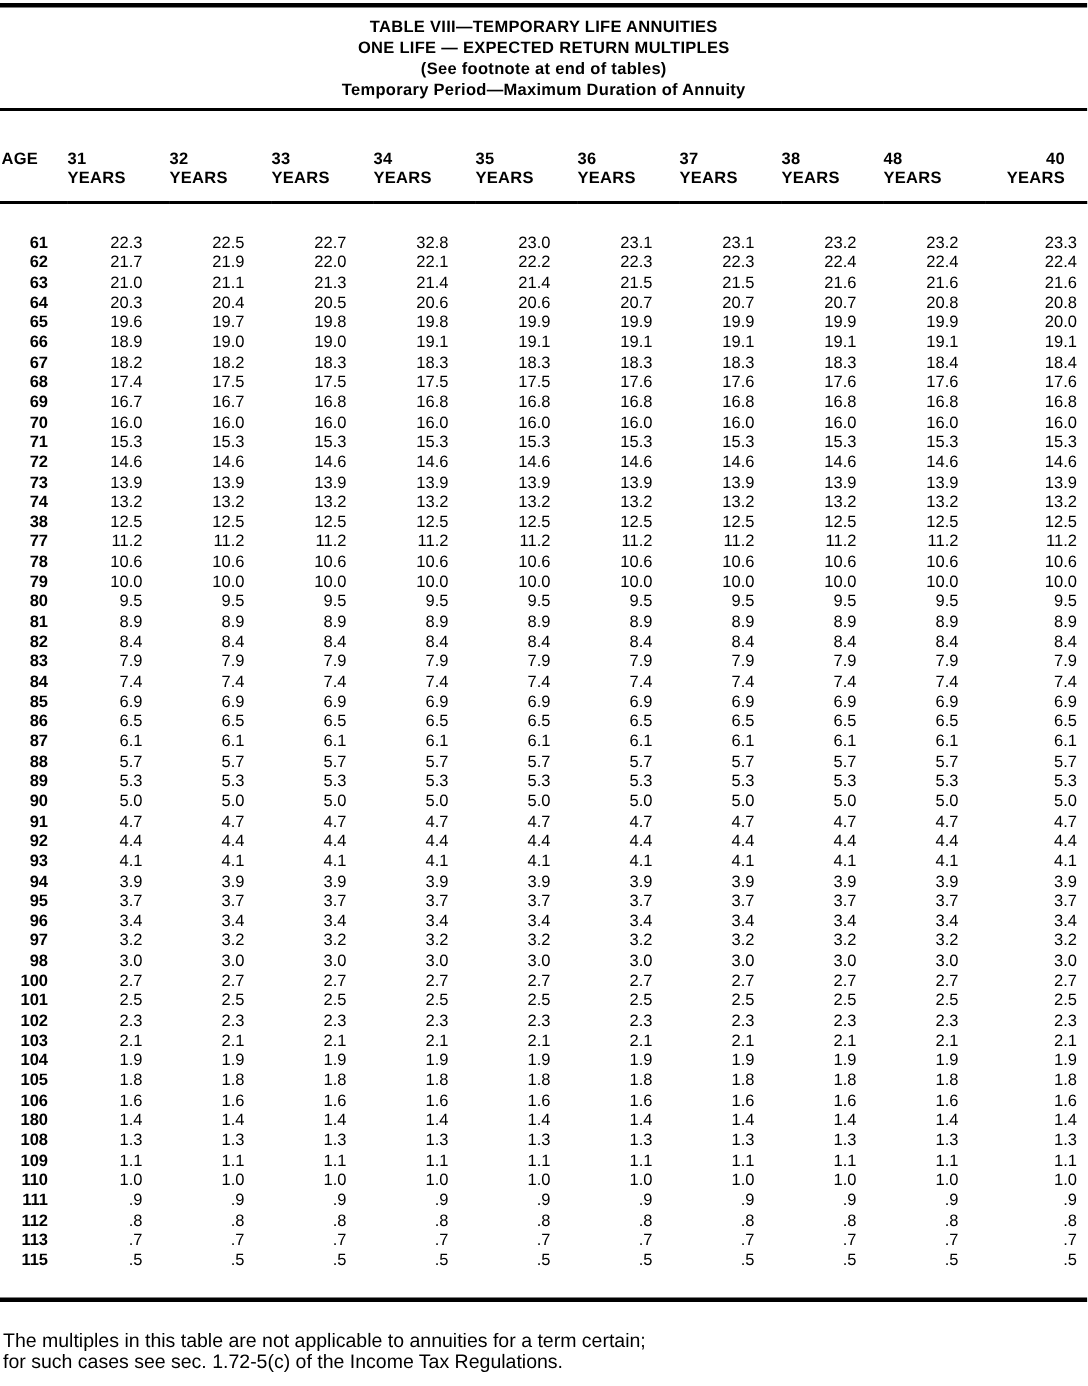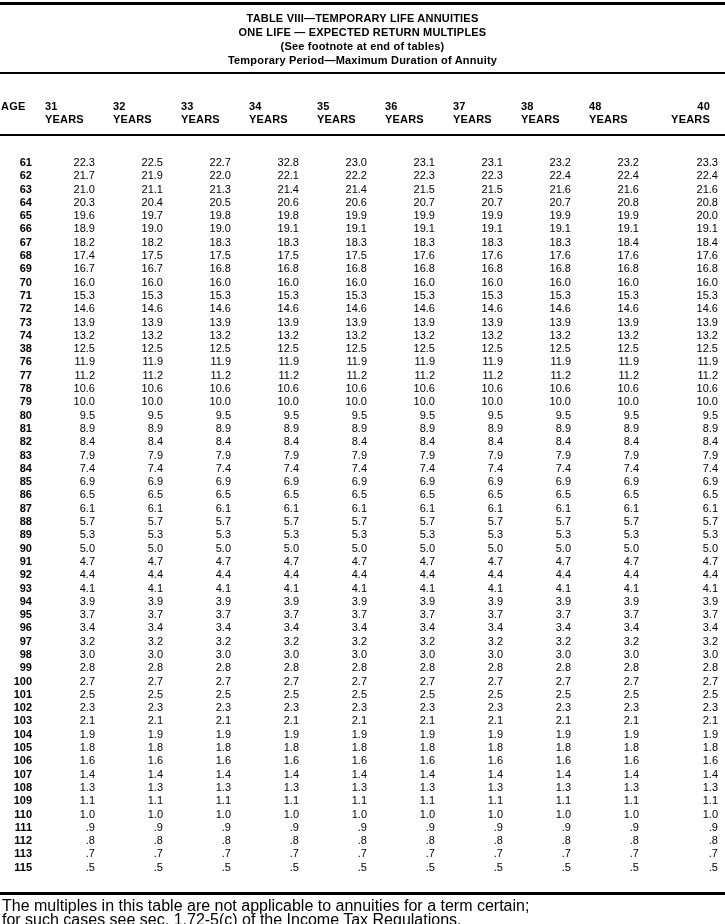--- a/index.html
+++ b/index.html
@@ -77,23 +77,23 @@
   tbody td:last-child {
     padding-right: 7px;
   }
   tbody tr:first-child td {
     padding-top: 20px;
   }
 
   #bottom-spacer { height: 18px; }
 
   #footnote {
-    margin-top: 4px;
+    margin-top: 19px;
     padding-left: 2px;
-    font-size: 16px;
+    font-size: 13px;
     line-height: 13.5px;
   }
 </style>
 </head>
 <body>
 
 <div id="page">
 
   <div id="top-rule" class="rule rule-thick"></div>
 
@@ -355,33 +355,20 @@
           <td>12.5</td>
           <td>12.5</td>
           <td>12.5</td>
           <td>12.5</td>
           <td>12.5</td>
           <td>12.5</td>
           <td>12.5</td>
           <td>12.5</td>
         </tr>
         <tr>
-          <td class="age">76</td>
-          <td>11.9</td>
-          <td>11.9</td>
-          <td>11.9</td>
-          <td>11.9</td>
-          <td>11.9</td>
-          <td>11.9</td>
-          <td>11.9</td>
-          <td>11.9</td>
-          <td>11.9</td>
-          <td>11.9</td>
-        </tr>
-        <tr>
           <td class="age">77</td>
           <td>11.2</td>
           <td>11.2</td>
           <td>11.2</td>
           <td>11.2</td>
           <td>11.2</td>
           <td>11.2</td>
           <td>11.2</td>
           <td>11.2</td>
           <td>11.2</td>
@@ -654,33 +641,20 @@
           <td>3.0</td>
           <td>3.0</td>
           <td>3.0</td>
           <td>3.0</td>
           <td>3.0</td>
           <td>3.0</td>
           <td>3.0</td>
           <td>3.0</td>
         </tr>
         <tr>
-          <td class="age">99</td>
-          <td>2.8</td>
-          <td>2.8</td>
-          <td>2.8</td>
-          <td>2.8</td>
-          <td>2.8</td>
-          <td>2.8</td>
-          <td>2.8</td>
-          <td>2.8</td>
-          <td>2.8</td>
-          <td>2.8</td>
-        </tr>
-        <tr>
           <td class="age">100</td>
           <td>2.7</td>
           <td>2.7</td>
           <td>2.7</td>
           <td>2.7</td>
           <td>2.7</td>
           <td>2.7</td>
           <td>2.7</td>
           <td>2.7</td>
           <td>2.7</td>
@@ -758,21 +732,21 @@
           <td>1.6</td>
           <td>1.6</td>
           <td>1.6</td>
           <td>1.6</td>
           <td>1.6</td>
           <td>1.6</td>
           <td>1.6</td>
           <td>1.6</td>
         </tr>
         <tr>
-          <td class="age">107</td>
+          <td class="age">180</td>
           <td>1.4</td>
           <td>1.4</td>
           <td>1.4</td>
           <td>1.4</td>
           <td>1.4</td>
           <td>1.4</td>
           <td>1.4</td>
           <td>1.4</td>
           <td>1.4</td>
           <td>1.4</td>

